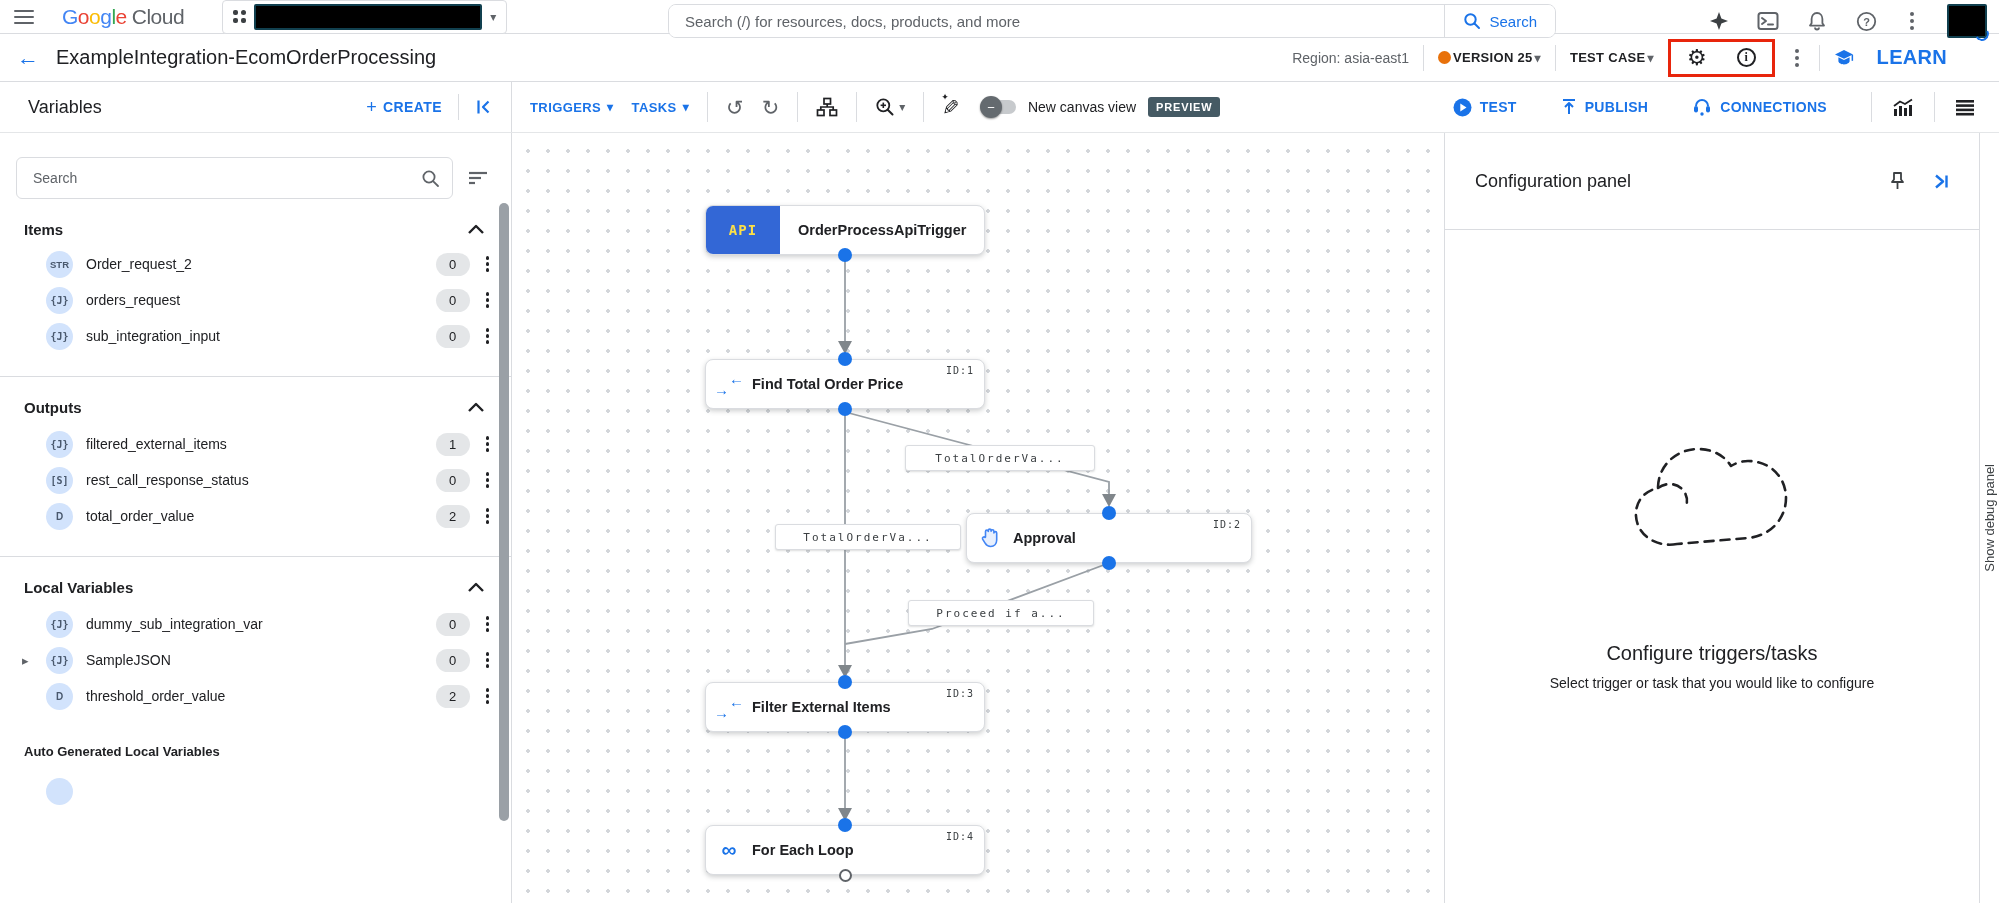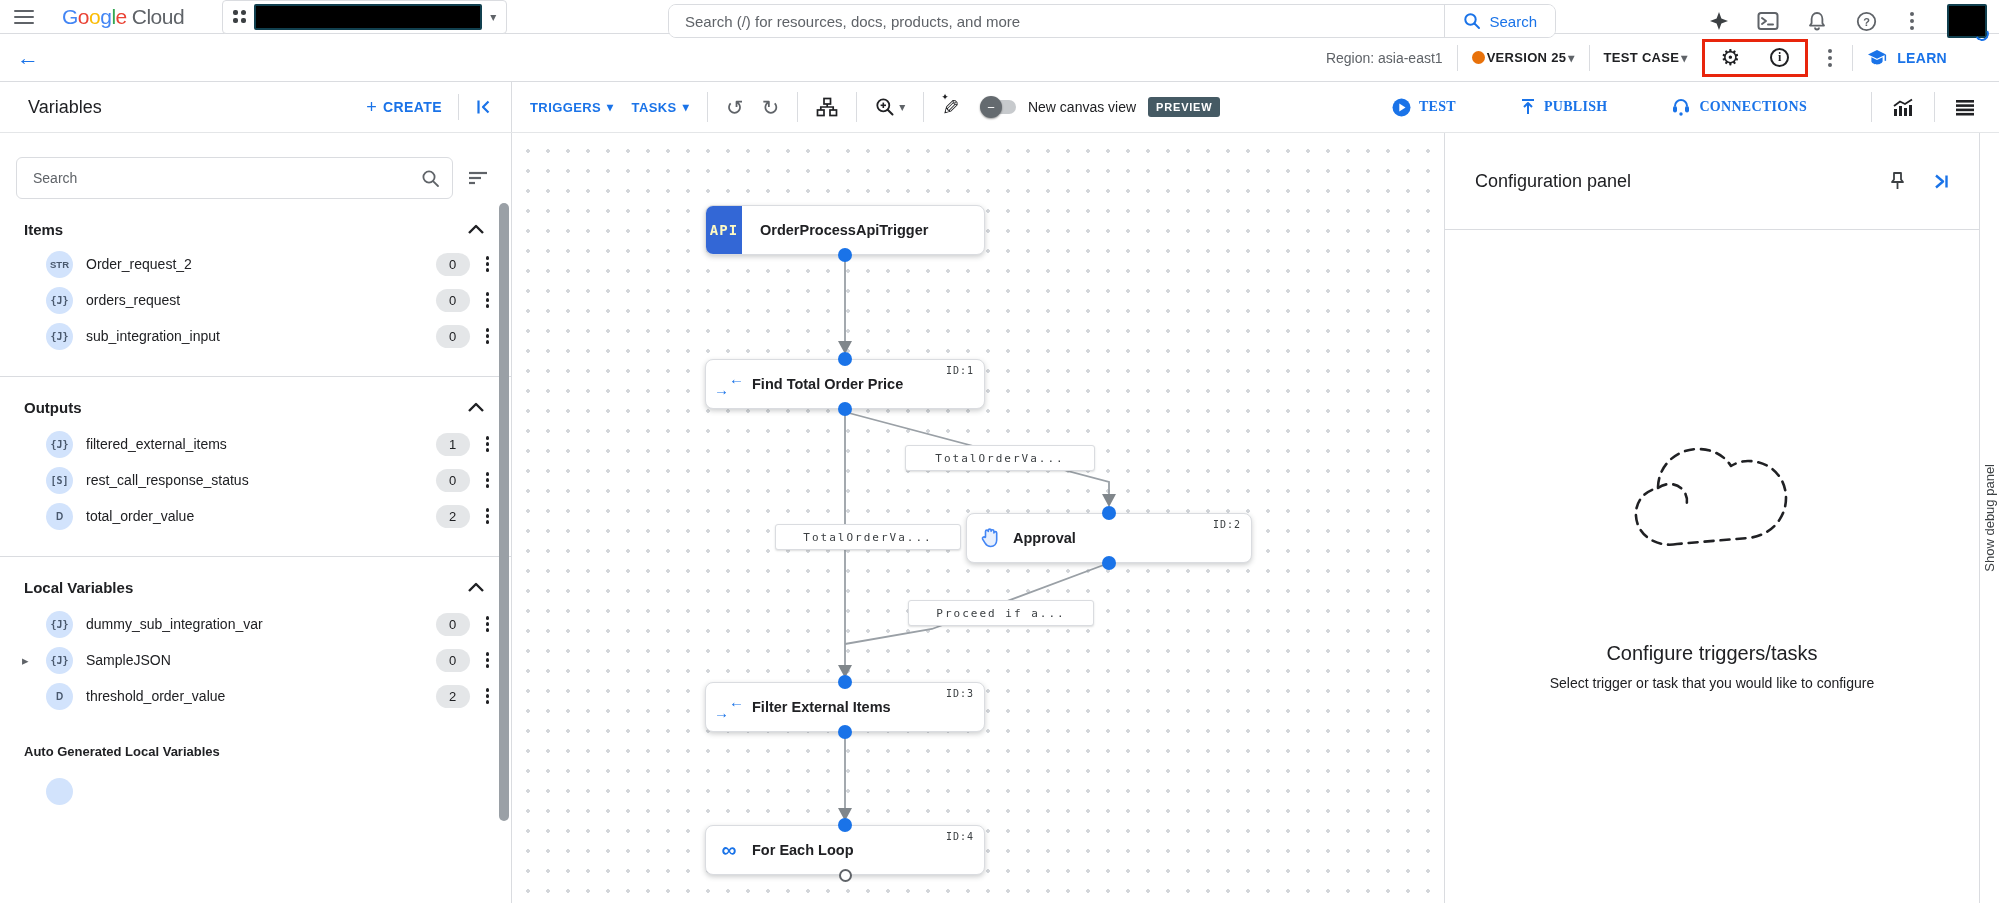--- a/index.html
+++ b/index.html
@@ -38,40 +38,40 @@
   .back-arrow { width:56px; text-align:center; color:#1a73e8; font-size:22px; cursor:pointer; }
   .int-title { font-size:20px; color:#202124; }
   .int-right { margin-left:auto; display:flex; align-items:center; gap:14px; padding-right:52px; }
   .region { color:#5f6368; font-size:14px; }
   .vdiv { width:1px; height:26px; background:#dadce0; }
   .version-sel, .testcase-sel { display:flex; align-items:center; gap:2px; font-size:13px; font-weight:bold; letter-spacing:.3px; cursor:pointer; }
   .version-dot { width:13px; height:13px; border-radius:50%; background:#e8710a; }
   .red-box { display:flex; align-items:center; gap:30px; border:3px solid #e8250c; padding:0 16px; height:38px; }
   .gear { font-size:22px; color:#202124; cursor:pointer; line-height:1; }
   .info-circle { width:19px; height:19px; border:2px solid #202124; border-radius:50%; display:flex; align-items:center; justify-content:center; font-size:12px; font-weight:bold; color:#202124; cursor:pointer; font-family:"Liberation Serif",serif; }
-  .learn { display:flex; align-items:center; gap:10px; color:#1a73e8; font-size:14px; font-weight:bold; letter-spacing:.3px; cursor:pointer; }
+  .learn { display:flex; align-items:center; gap:23px; color:#1a73e8; font-size:20px; font-weight:bold; letter-spacing:.3px; cursor:pointer; }
 
   
   .toolbar-row { height:51px; border-bottom:1px solid #e4e6e8; display:flex; background:#fff; }
   .vars-header { width:512px; border-right:1px solid #dadce0; display:flex; align-items:center; padding:0 18px 0 28px; }
   .vars-title { font-size:18px; color:#202124; }
   .vars-actions { margin-left:auto; display:flex; align-items:center; gap:16px; }
   .create-btn { color:#1a73e8; font-size:14px; font-weight:bold; letter-spacing:.4px; display:flex; gap:6px; align-items:center; cursor:pointer; }
   .create-plus { font-size:18px; font-weight:normal; }
   .canvas-tools { flex:1; display:flex; align-items:center; padding:0 24px 0 18px; gap:18px; }
   .tool-link { color:#1a73e8; font-size:13px; font-weight:bold; letter-spacing:.4px; display:flex; align-items:center; gap:6px; cursor:pointer;justify-content:space-between; }
   .tsep { width:1px; height:30px; background:#dadce0; }
   .tool-ico { color:#5f6368; font-size:21px; cursor:pointer; display:flex; align-items:center; gap:4px; line-height:1; }
   .tool-ico.dark { color:#202124; }
   .toggle-group { display:flex; align-items:center; gap:12px; margin-left:4px; }
   .toggle { width:34px; height:14px; background:#c7cacd; border-radius:7px; position:relative; cursor:pointer; }
   .toggle .knob { position:absolute; left:-2px; top:-4px; width:22px; height:22px; border-radius:50%; background:#646a6f; color:#fff; display:flex; align-items:center; justify-content:center; font-size:13px; box-shadow:0 1px 2px rgba(0,0,0,.4); }
   .toggle-label { font-size:14px; color:#202124; }
   .preview-badge { background:#455a64; color:#fff; font-size:11px; font-weight:bold; letter-spacing:.8px; padding:4px 8px; border-radius:3px; }
-  .right-actions { margin-left:auto; display:flex; align-items:center; gap:64px;font-family:Liberation Serif, serif; }
+  .right-actions { margin-left:auto; display:flex; align-items:center; gap:44px; }
   .action-link { color:#1a73e8; font-size:14px; font-weight:bold; letter-spacing:.3px; display:flex; align-items:center; gap:8px; cursor:pointer; }
   .icon-cluster { display:flex; align-items:center; gap:20px; }
 
   
   .body-row { display:flex; height:770px; }
 
   
   .sidebar { width:512px; border-right:1px solid #dadce0; position:relative; background:#fff; overflow:hidden; }
   .sb-search-row { display:flex; align-items:center; gap:14px; margin:24px 22px 0 16px; }
   .sb-search { flex:1; height:42px; border:1px solid #dadce0; border-radius:6px; display:flex; align-items:center; padding:0 12px 0 16px; }
@@ -91,21 +91,21 @@
   .sb-divider { height:1px; background:#dadce0; margin:22px 0; }
   .auto-title { font-size:13px; font-weight:bold; color:#202124; margin:30px 24px 0 24px; }
   .sb-scrollbar { position:absolute; right:2px; top:70px; width:10px; height:618px; background:#9aa0a6; border-radius:5px; }
 
   
   .canvas { width:932px; position:relative; background:#fff; background-image:radial-gradient(circle, #d3d6da 1.6px, transparent 1.8px); background-size:20px 20px; background-position:6px 8px; overflow:hidden; }
   .edges { position:absolute; inset:0; z-index:1; }
   .node { position:absolute; width:280px; height:50px; background:#fff; border:1px solid #dadce0; border-radius:8px; box-shadow:0 2px 5px rgba(60,64,67,.25); display:flex; align-items:center; z-index:2; cursor:pointer; }
   .node-title { font-size:14.5px; font-weight:bold; color:#202124; }
   .id-tag { position:absolute; top:5px; right:10px; font-size:10px; letter-spacing:1px; color:#3c4043; font-family:"DejaVu Sans Mono",monospace; }
-  .api-badge { width:36px; height:100%; background:#3367d6; border-radius:7px 0 0 7px; color:#fef9c3; display:flex; align-items:center; justify-content:center; font-family:"DejaVu Sans Mono",monospace; font-weight:bold; font-size:14px; letter-spacing:1px; }
+  .api-badge { width:74px; height:100%; background:#3367d6; border-radius:7px 0 0 7px; color:#fde047; display:flex; align-items:center; justify-content:center; font-family:"DejaVu Sans Mono",monospace; font-weight:bold; font-size:14px; letter-spacing:1px; }
   .node .title-pad { margin-left:18px; }
   .node-ico { width:46px; display:flex; align-items:center; justify-content:center; }
   .map-ico { position:relative; width:26px; height:20px; color:#1a73e8; font-weight:bold; }
   .map-ico .a1 { position:absolute; left:-2px; bottom:-4px; font-size:15px; }
   .map-ico .a2 { position:absolute; right:-2px; top:-4px; font-size:15px; }
   .loop-ico { color:#1a73e8; font-size:21px; font-weight:bold; }
   .conn-dot { position:absolute; width:14px; height:14px; border-radius:50%; background:#1a73e8; z-index:3; }
   .conn-dot.open { background:#fff; border:2px solid #5f6368; width:13px; height:13px; }
   .edge-label { position:absolute; background:#fff; border:1px solid #dadce0; border-radius:3px; z-index:2; display:flex; align-items:center; justify-content:center; font-family:"DejaVu Sans Mono",monospace; font-size:11px; letter-spacing:2px; color:#3c4043; box-shadow:0 1px 2px rgba(60,64,67,.18); }
 
@@ -192,20 +192,21 @@
           <i></i>
           <i></i>
           <i></i>
         </span>
       <span class="avatar"></span>
     </div>
   </div>
 
   <div class="int-header">
     <div class="back-arrow">←</div>
+    <div class="int-title">ExampleIntegration-EcomOrderProcessing</div>
     <div class="int-right">
       <span class="region">Region: asia-east1</span>
       <span class="vdiv"></span>
       <span class="version-sel">
         <span class="version-dot"></span>
         <span>VERSION 25</span>
         <span class="caret">▾</span>
       </span>
       <span class="vdiv"></span>
       <span class="testcase-sel">

